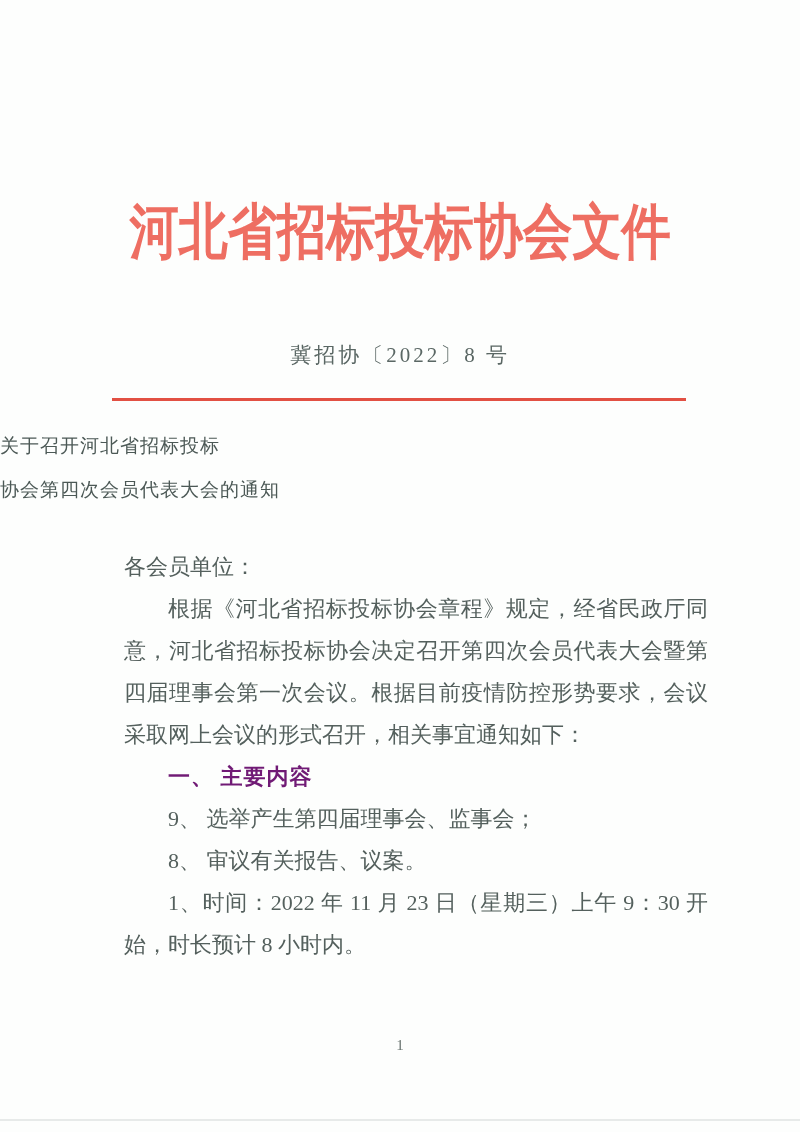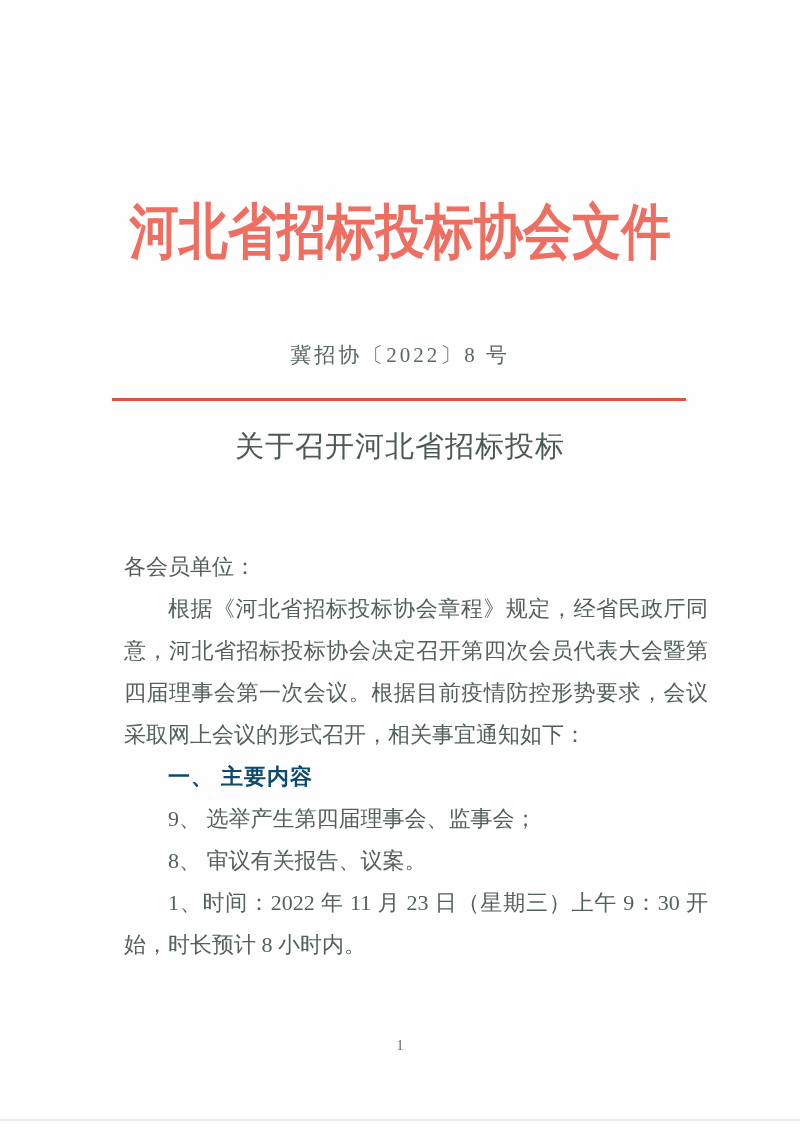--- a/index.html
+++ b/index.html
@@ -49,22 +49,22 @@
     left: 112px;
     width: 574px;
     height: 3px;
     background: #e25043;
   }
   .doc-title {
     position: absolute;
     top: 424px;
     left: 0;
     width: 800px;
-    text-align: center;
-    font-size: 29px;
+    text-align: left;
+    font-size: 19px;
     line-height: 44px;
     letter-spacing: 1px;
     color: #4c5956;
   }
   .body-text {
     position: absolute;
     top: 546px;
     left: 124px;
     width: 584px;
     font-size: 22px;
@@ -73,23 +73,23 @@
     text-align: justify;
     text-justify: inter-ideograph;
   }
   .body-text p {
     margin: 0;
   }
   .indent {
     text-indent: 44px;
   }
   .heading {
-    font-family: Liberation Sans, sans-serif;
+    font-family: Liberation Serif, serif;
     font-weight: bold;
-    color: #0c4a6e;
+    color: #701a75;
     letter-spacing: 1px;
   }
   .page-number {
     position: absolute;
     top: 1035px;
     left: 0;
     width: 800px;
     text-align: center;
     font-size: 15px;
     line-height: 20px;
@@ -110,20 +110,21 @@
 <div class="page">
 
   <div class="letterhead">河北省招标投标协会文件</div>
 
   <div class="doc-number">冀招协〔2022〕8 号</div>
 
   <div class="red-rule"></div>
 
   <div class="doc-title">
     <div>关于召开河北省招标投标</div>
+    <div>协会第四次会员代表大会的通知</div>
   </div>
 
   <div class="body-text">
     <p>各会员单位：</p>
     <p class="indent">根据《河北省招标投标协会章程》规定，经省民政厅同意，河北省招标投标协会决定召开第四次会员代表大会暨第四届理事会第一次会议。根据目前疫情防控形势要求，会议采取网上会议的形式召开，相关事宜通知如下：</p>
     <p class="indent heading">一、 主要内容</p>
     <p class="indent">9、 选举产生第四届理事会、监事会；</p>
     <p class="indent">8、 审议有关报告、议案。</p>
     <p class="indent">1、时间：2022 年 11 月 23 日（星期三）上午 9：30 开始，时长预计 8 小时内。</p>
   </div>

